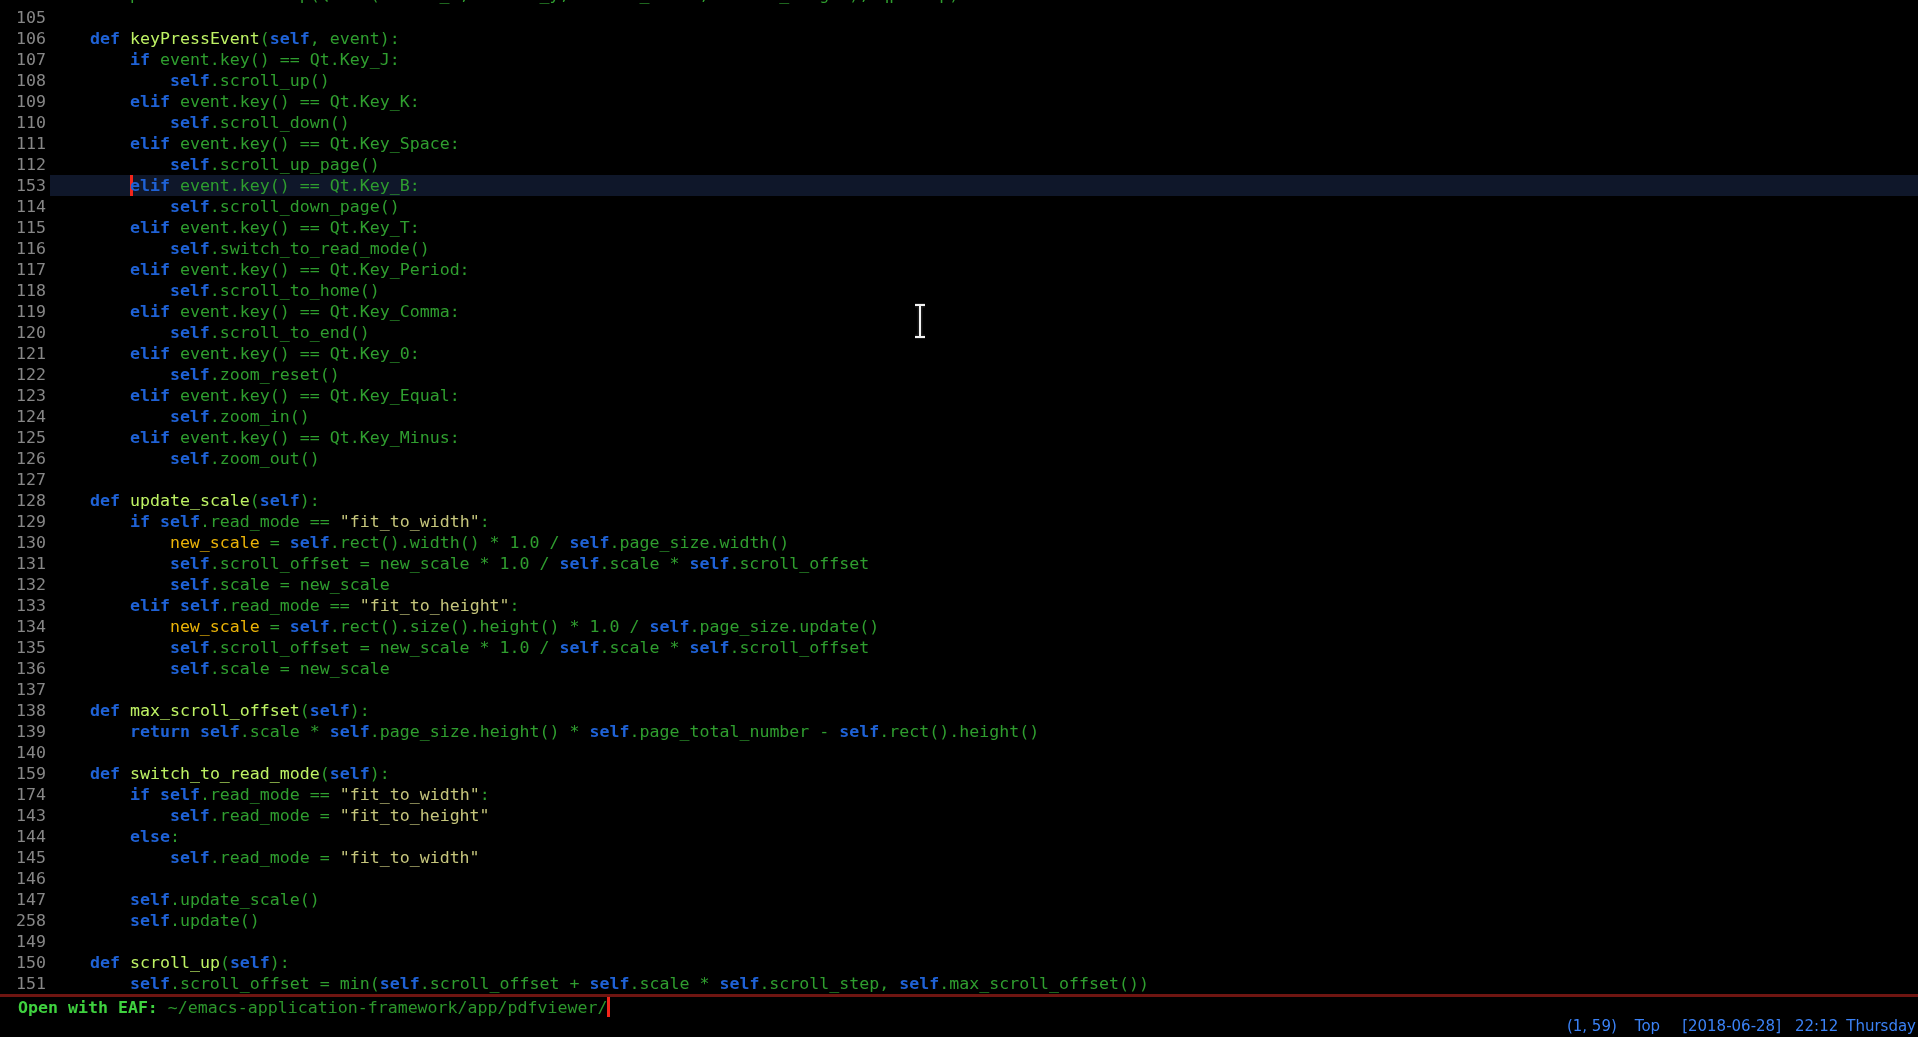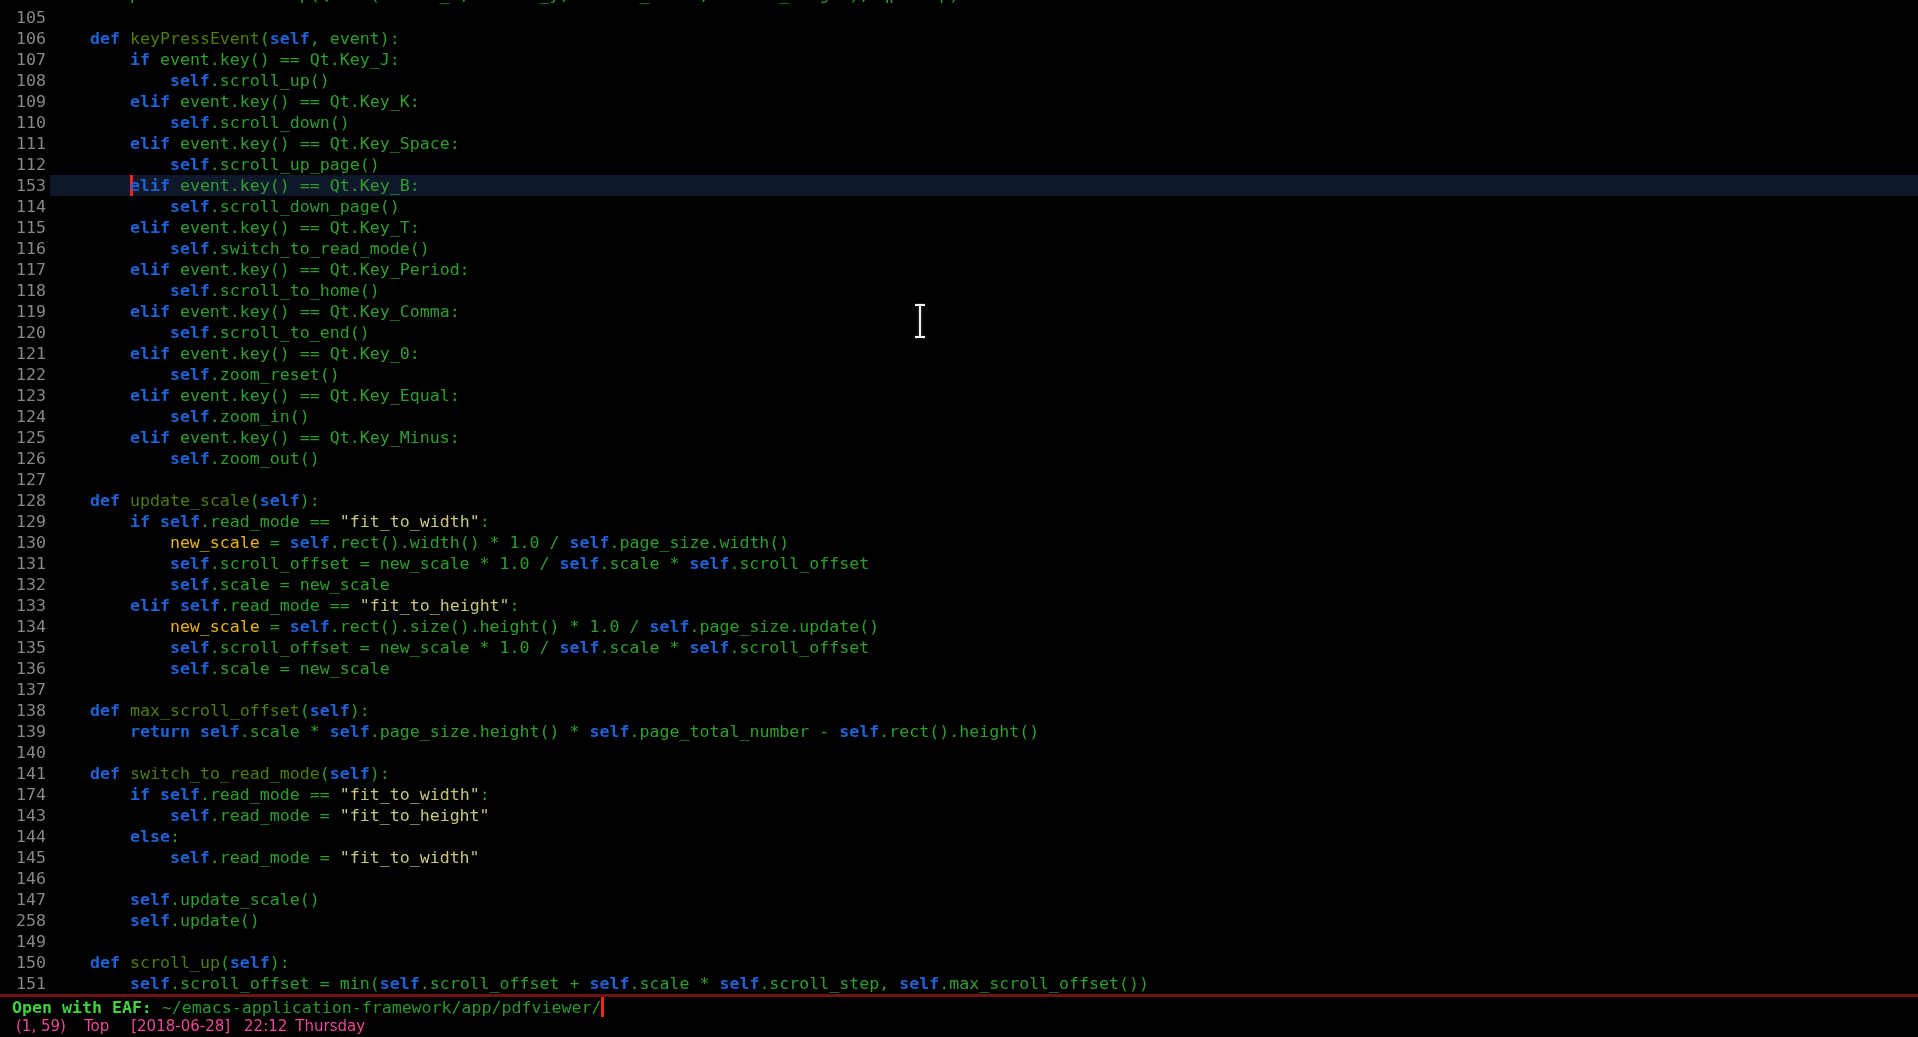--- a/index.html
+++ b/index.html
@@ -8,35 +8,35 @@
   
   #clip-line{position:absolute;left:0;top:0;right:0;height:6px;overflow:hidden;}
   #clip-line .row{margin-top:-16px;}
   #code-rows{position:absolute;left:0;top:7px;right:0;}
   .row{display:flex;height:21px;line-height:21px;white-space:pre;}
   .ln{flex:0 0 46px;text-align:right;padding-right:4px;color:#878787;}
   .code{flex:1;}
   .row.hl .code{background:#0f172a;}
   .tk-g{color:#2f9e2f;}
   .tk-k{color:#1f62d6;font-weight:bold;}
-  .tk-f{color:#4d7c0f;}
+  .tk-f{color:#bef264;}
   .tk-s{color:#c6c67c;}
   .tk-v{color:#eab308;}
   .cursor-bar{display:inline-block;width:3px;height:21px;margin-right:-3px;
               background:#f3251a;vertical-align:top;}
   
   #mode-line{position:absolute;left:0;top:994px;width:1918px;height:3px;background:#6f1511;}
   
-  #echo-line1{position:absolute;left:12px;top:997px;right:0;height:21px;line-height:21px;white-space:pre;}
+  #echo-line1{position:absolute;left:18px;top:997px;right:0;height:21px;line-height:21px;white-space:pre;}
   #mb-prompt{color:#3fd23f;font-weight:bold;}
   #mb-input{color:#2c962c;}
   #mb-cursor{height:20px;}
-  #echo-line2{position:absolute;left:16px;top:1016px;right:2px;height:21px;line-height:21px;
-              text-align:left;font-family:"DejaVu Sans","Liberation Sans",sans-serif;
-              font-size:15px;color:#ec4899;white-space:pre;}
+  #echo-line2{position:absolute;left:0;top:1016px;right:2px;height:21px;line-height:21px;
+              text-align:right;font-family:"DejaVu Sans","Liberation Sans",sans-serif;
+              font-size:15px;color:#3b82f6;white-space:pre;}
   #echo-line2 span{margin-left:0;}
   .gap-a{margin-left:18px !important;}
   .gap-b{margin-left:22px !important;}
   .gap-c{margin-left:14px !important;}
   .gap-d{margin-left:8px !important;}
   
   #mouse-ibeam{position:absolute;left:912px;top:303px;width:16px;height:36px;}
 </style>
 </head>
 <body>
@@ -77,21 +77,21 @@
       <div class="row"><span class="ln">131</span><span class="code"><span class="tk-g">            </span><span class="tk-k">self</span><span class="tk-g">.scroll_offset = new_scale * 1.0 / </span><span class="tk-k">self</span><span class="tk-g">.scale * </span><span class="tk-k">self</span><span class="tk-g">.scroll_offset</span></span></div>
       <div class="row"><span class="ln">132</span><span class="code"><span class="tk-g">            </span><span class="tk-k">self</span><span class="tk-g">.scale = new_scale</span></span></div>
       <div class="row"><span class="ln">133</span><span class="code"><span class="tk-g">        </span><span class="tk-k">elif</span><span class="tk-g"> </span><span class="tk-k">self</span><span class="tk-g">.read_mode == </span><span class="tk-s">"fit_to_height"</span><span class="tk-g">:</span></span></div>
       <div class="row"><span class="ln">134</span><span class="code"><span class="tk-g">            </span><span class="tk-v">new_scale</span><span class="tk-g"> = </span><span class="tk-k">self</span><span class="tk-g">.rect().size().height() * 1.0 / </span><span class="tk-k">self</span><span class="tk-g">.page_size.update()</span></span></div>
       <div class="row"><span class="ln">135</span><span class="code"><span class="tk-g">            </span><span class="tk-k">self</span><span class="tk-g">.scroll_offset = new_scale * 1.0 / </span><span class="tk-k">self</span><span class="tk-g">.scale * </span><span class="tk-k">self</span><span class="tk-g">.scroll_offset</span></span></div>
       <div class="row"><span class="ln">136</span><span class="code"><span class="tk-g">            </span><span class="tk-k">self</span><span class="tk-g">.scale = new_scale</span></span></div>
       <div class="row"><span class="ln">137</span><span class="code"></span></div>
       <div class="row"><span class="ln">138</span><span class="code"><span class="tk-g">    </span><span class="tk-k">def</span><span class="tk-g"> </span><span class="tk-f">max_scroll_offset</span><span class="tk-g">(</span><span class="tk-k">self</span><span class="tk-g">):</span></span></div>
       <div class="row"><span class="ln">139</span><span class="code"><span class="tk-g">        </span><span class="tk-k">return</span><span class="tk-g"> </span><span class="tk-k">self</span><span class="tk-g">.scale * </span><span class="tk-k">self</span><span class="tk-g">.page_size.height() * </span><span class="tk-k">self</span><span class="tk-g">.page_total_number - </span><span class="tk-k">self</span><span class="tk-g">.rect().height()</span></span></div>
       <div class="row"><span class="ln">140</span><span class="code"></span></div>
-      <div class="row"><span class="ln">141</span><span class="code"><span class="tk-g">    </span><span class="tk-k">def</span><span class="tk-g"> </span><span class="tk-f">switch_to_read_mode</span><span class="tk-g">(</span><span class="tk-k">self</span><span class="tk-g">):</span></span></div>
+      <div class="row"><span class="ln">159</span><span class="code"><span class="tk-g">    </span><span class="tk-k">def</span><span class="tk-g"> </span><span class="tk-f">switch_to_read_mode</span><span class="tk-g">(</span><span class="tk-k">self</span><span class="tk-g">):</span></span></div>
       <div class="row"><span class="ln">174</span><span class="code"><span class="tk-g">        </span><span class="tk-k">if</span><span class="tk-g"> </span><span class="tk-k">self</span><span class="tk-g">.read_mode == </span><span class="tk-s">"fit_to_width"</span><span class="tk-g">:</span></span></div>
       <div class="row"><span class="ln">143</span><span class="code"><span class="tk-g">            </span><span class="tk-k">self</span><span class="tk-g">.read_mode = </span><span class="tk-s">"fit_to_height"</span></span></div>
       <div class="row"><span class="ln">144</span><span class="code"><span class="tk-g">        </span><span class="tk-k">else</span><span class="tk-g">:</span></span></div>
       <div class="row"><span class="ln">145</span><span class="code"><span class="tk-g">            </span><span class="tk-k">self</span><span class="tk-g">.read_mode = </span><span class="tk-s">"fit_to_width"</span></span></div>
       <div class="row"><span class="ln">146</span><span class="code"></span></div>
       <div class="row"><span class="ln">147</span><span class="code"><span class="tk-g">        </span><span class="tk-k">self</span><span class="tk-g">.update_scale()</span></span></div>
       <div class="row"><span class="ln">258</span><span class="code"><span class="tk-g">        </span><span class="tk-k">self</span><span class="tk-g">.update()</span></span></div>
       <div class="row"><span class="ln">149</span><span class="code"></span></div>
       <div class="row"><span class="ln">150</span><span class="code"><span class="tk-g">    </span><span class="tk-k">def</span><span class="tk-g"> </span><span class="tk-f">scroll_up</span><span class="tk-g">(</span><span class="tk-k">self</span><span class="tk-g">):</span></span></div>
       <div class="row"><span class="ln">151</span><span class="code"><span class="tk-g">        </span><span class="tk-k">self</span><span class="tk-g">.scroll_offset = min(</span><span class="tk-k">self</span><span class="tk-g">.scroll_offset + </span><span class="tk-k">self</span><span class="tk-g">.scale * </span><span class="tk-k">self</span><span class="tk-g">.scroll_step, </span><span class="tk-k">self</span><span class="tk-g">.max_scroll_offset())</span></span></div>

